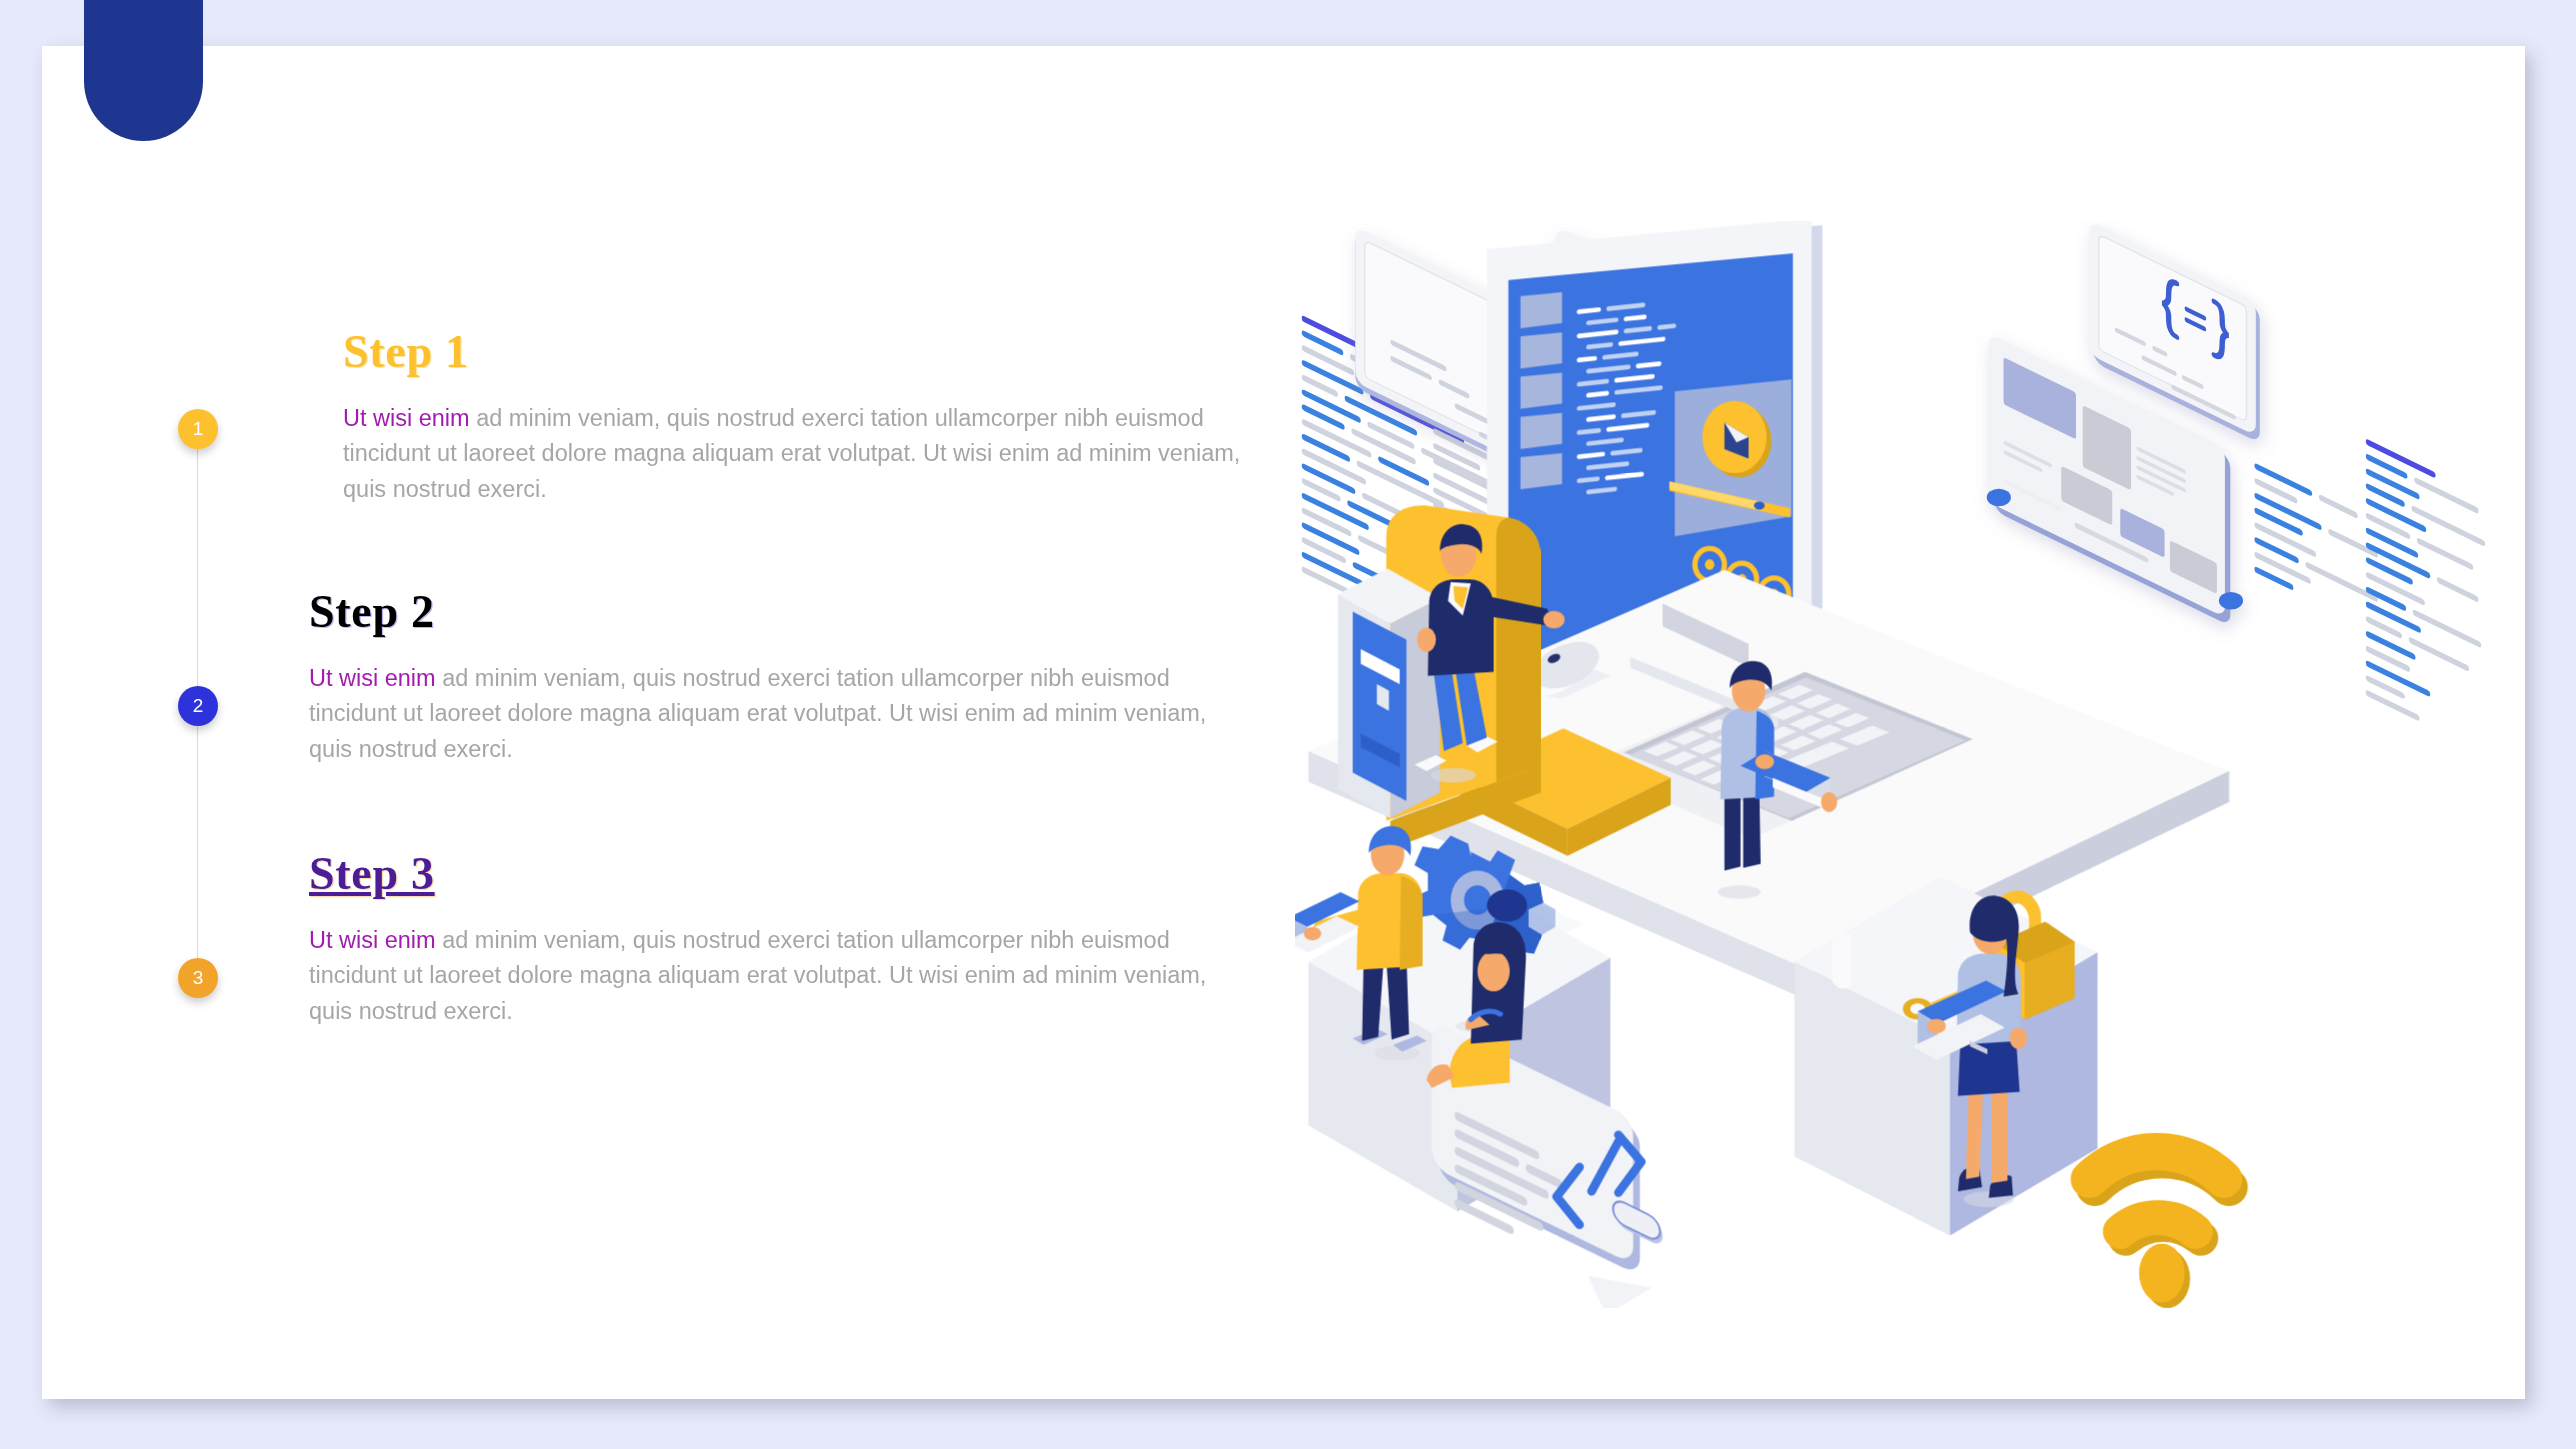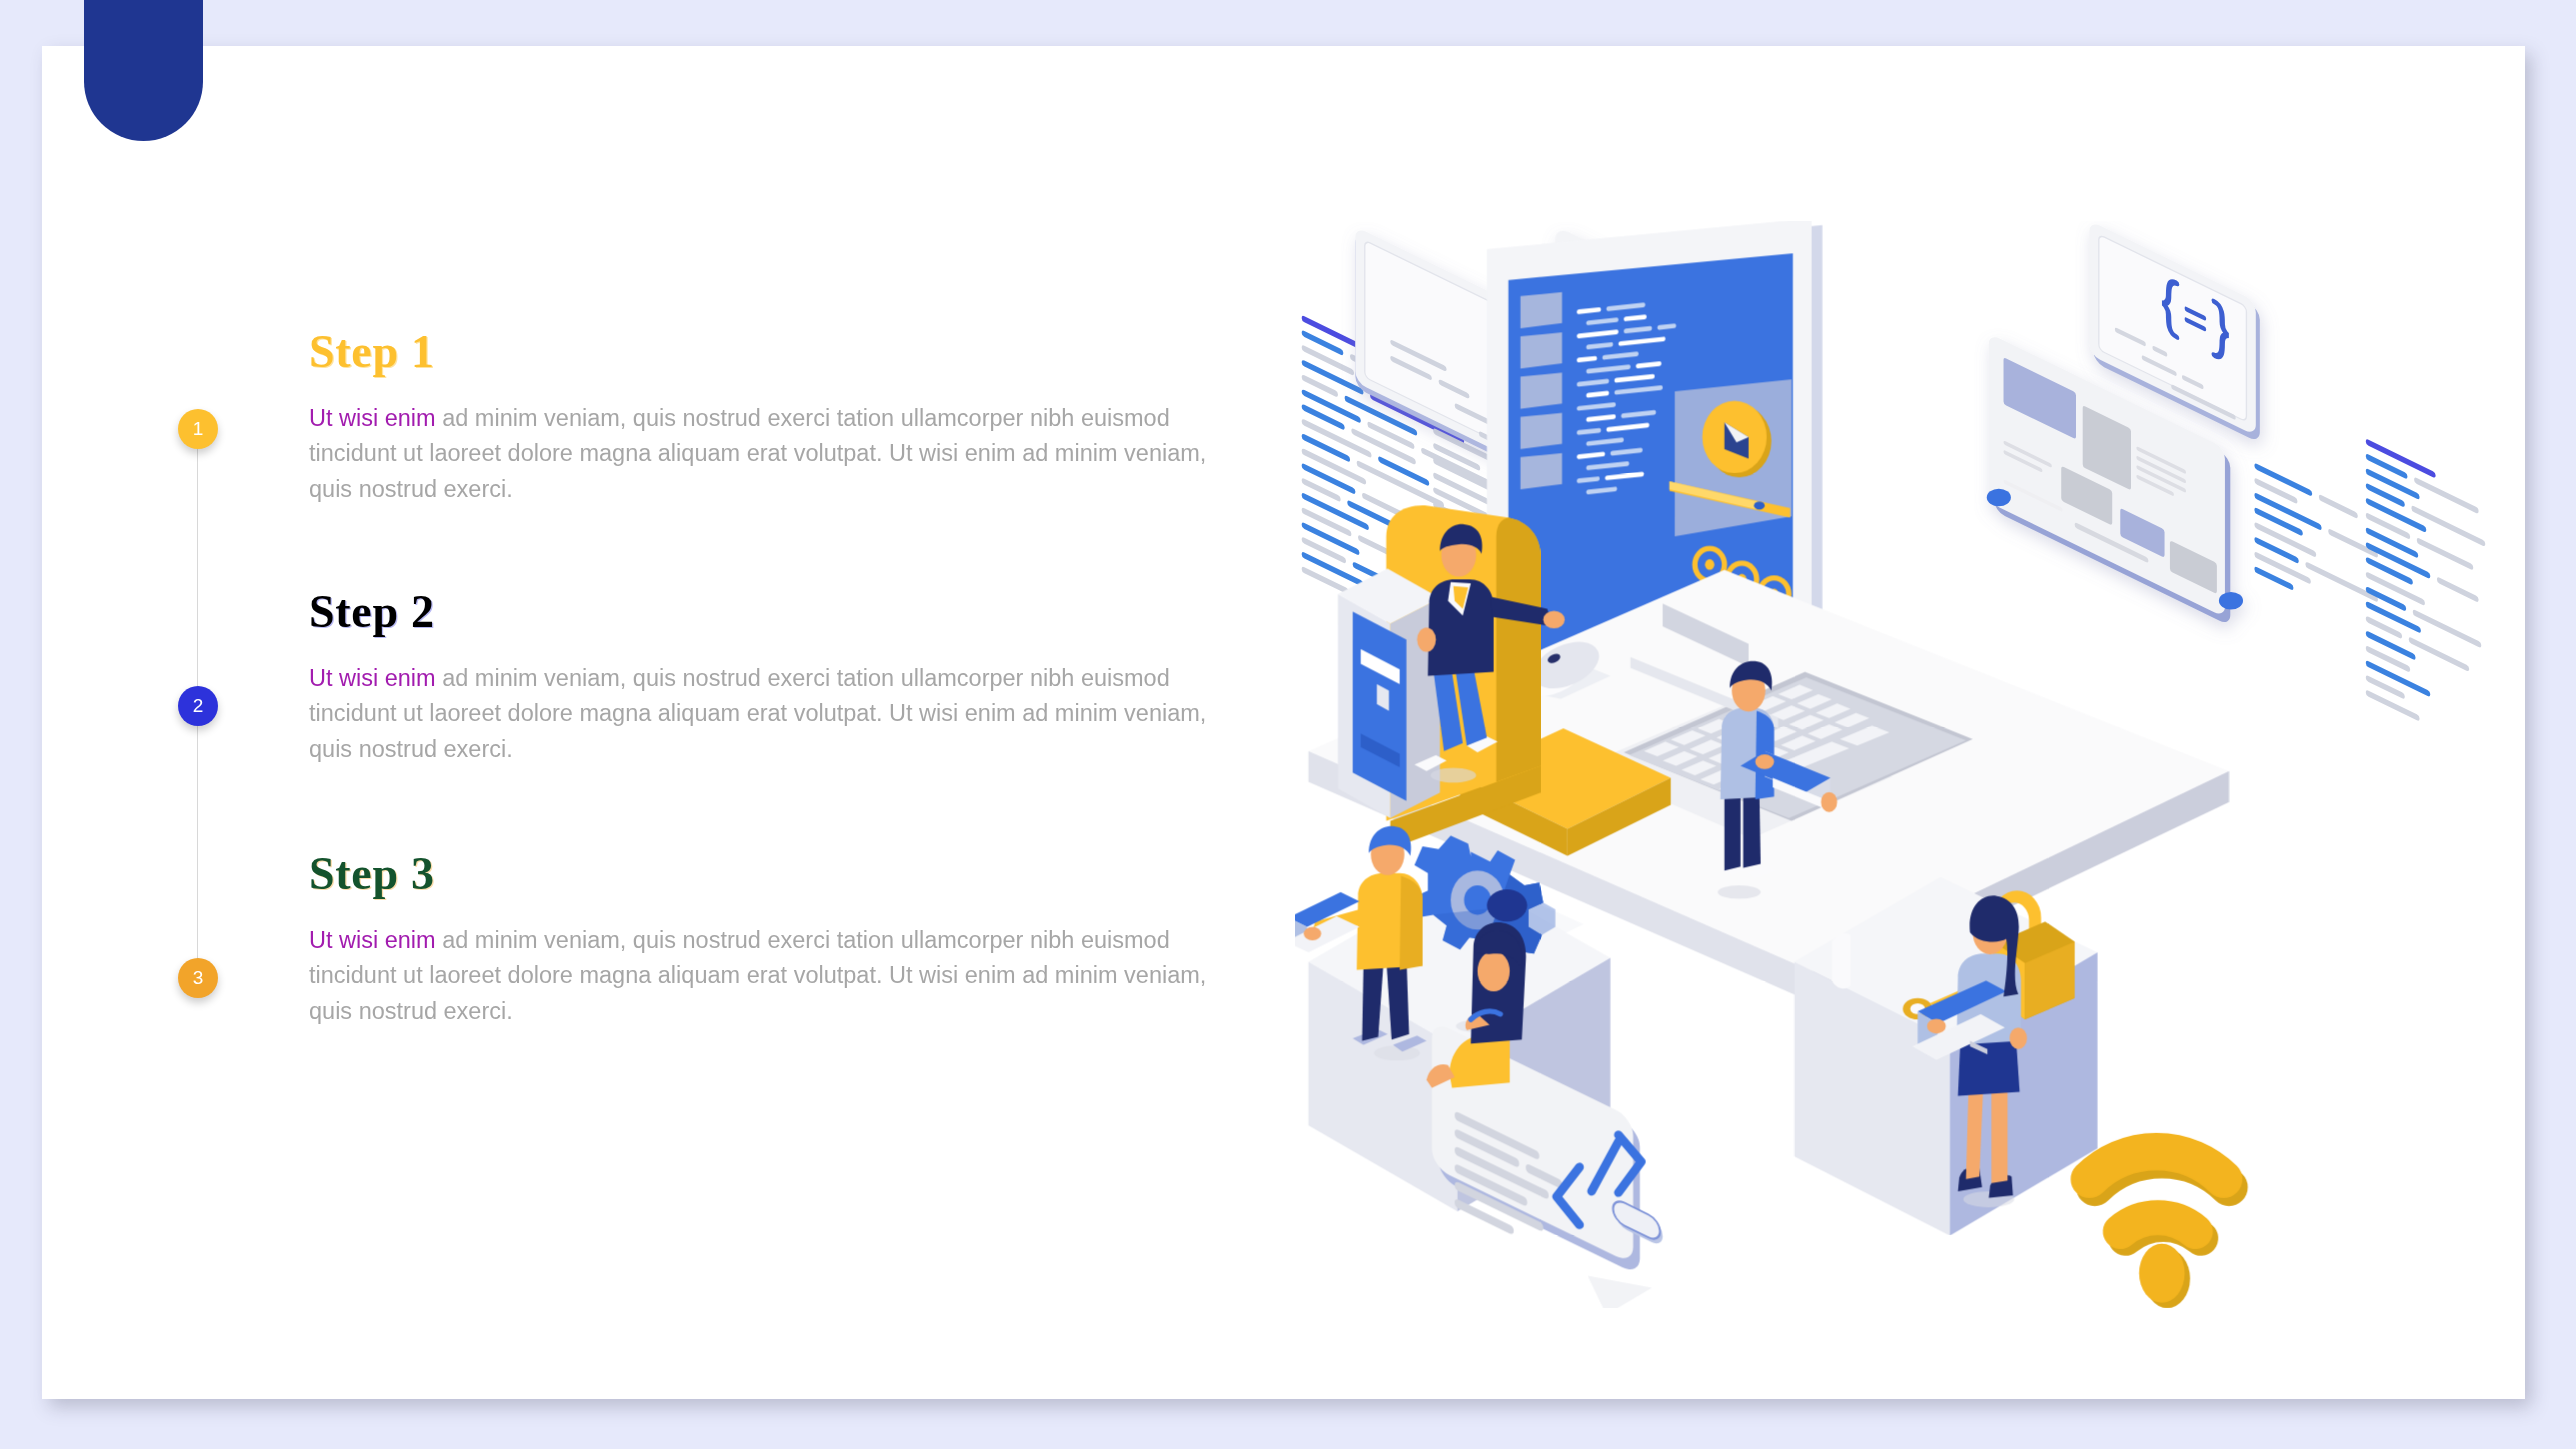--- a/index.html
+++ b/index.html
@@ -70,36 +70,36 @@
     align-items: center;
     justify-content: center;
     box-shadow: 0 4.7px 8px rgba(0,0,0,0.20);
     z-index: 3;
   }
   #step-badge-1 { top: 409px; background: #FDC02F; }
   #step-badge-2 { top: 686px; background: #2D32DB; }
   #step-badge-3 { top: 958px; background: #F2A42A; }
 
   .step-block { position: absolute; left: 309px; width: 953px; }
-  #step-block-1 { top: 329px; }
+  #step-block-1 { top: 329px; margin-left: 34px; }
   #step-block-2 { top: 589px; }
   #step-block-3 { top: 851px; }
 
   .step-heading {
     font-family: "Liberation Serif", serif;
     font-weight: bold;
     font-size: 46px;
     line-height: 1.0;
     letter-spacing: 0.7px;
     margin-bottom: 25.5px;
     white-space: nowrap;
   }
   #step-heading-1 { color: #FDC02F; text-shadow: 1.3px 1.3px 0 rgba(253,192,47,0.45); }
   #step-heading-2 { color: #000000; text-shadow: 1.3px 1.3px 0 rgba(45,50,219,0.35); }
-  #step-heading-3 { color: #14532d; text-shadow: 1.3px 1.3px 0 rgba(242,164,42,0.40); }
+  #step-heading-3 { color: #4c1d95; text-shadow: 1.3px 1.3px 0 rgba(242,164,42,0.40); text-decoration: underline; }
 
   .step-body {
     font-size: 23.5px;
     line-height: 1.52;
     color: #A6A6A6;
     width: 932px;
   }
   .step-body .lead { color: #a21caf; }
 
   

